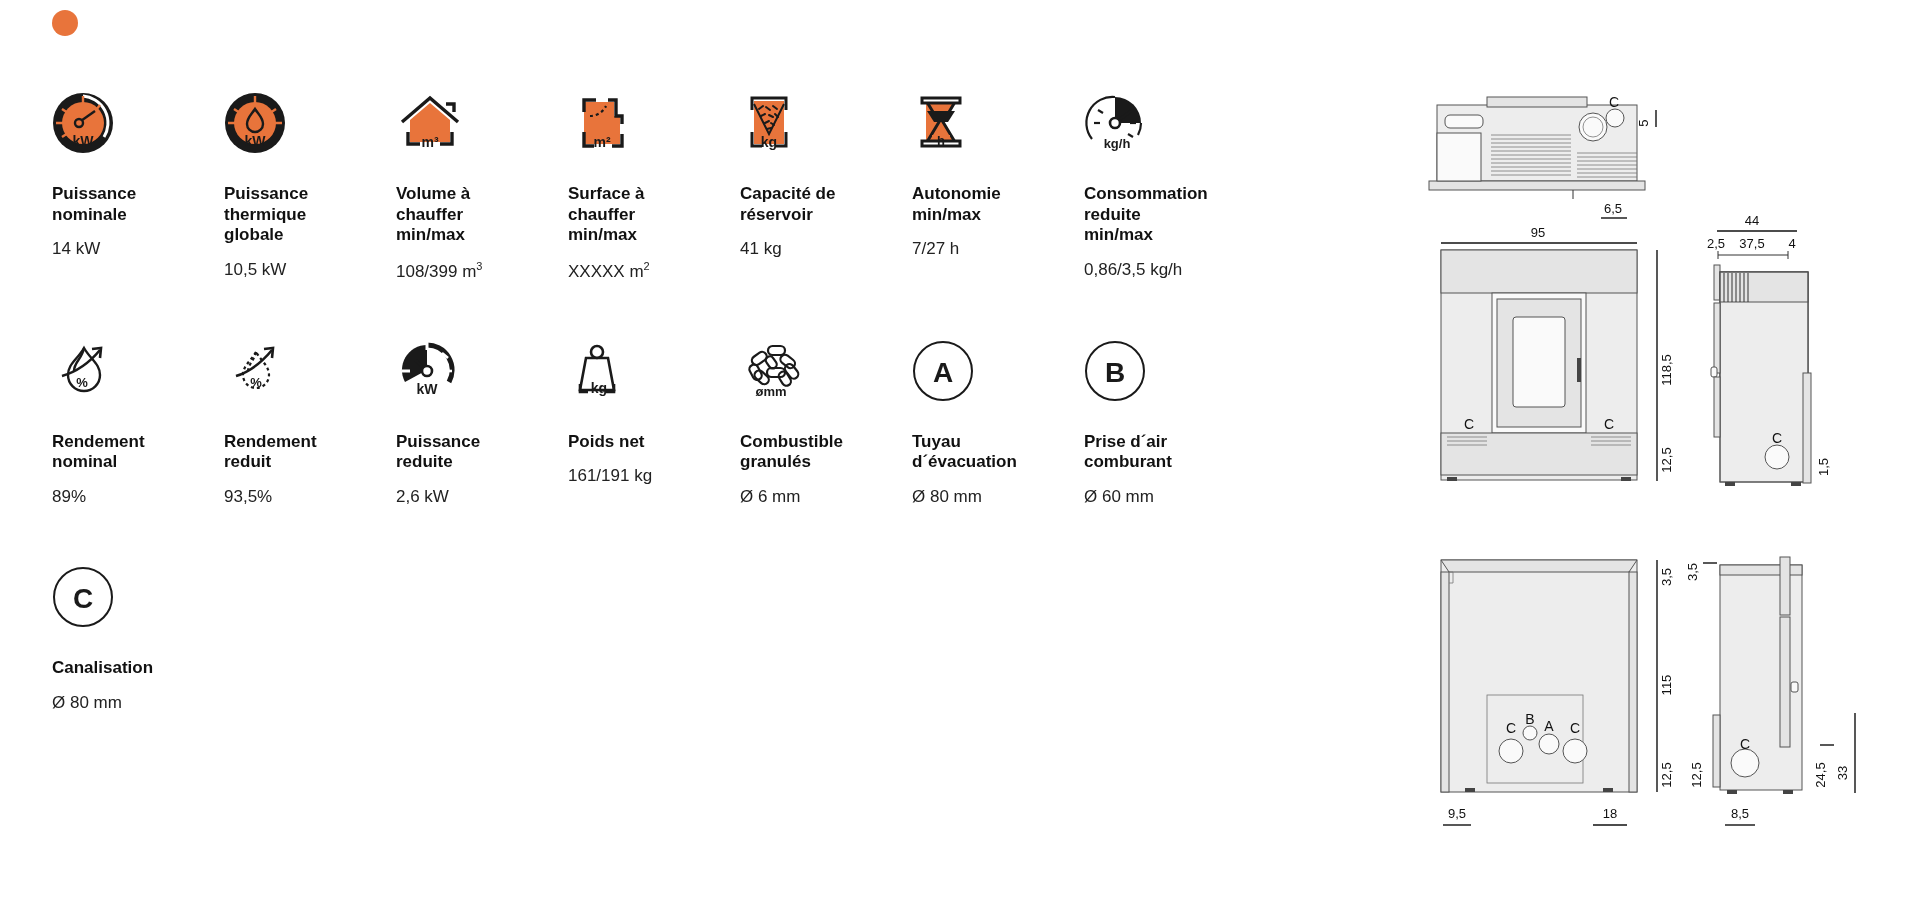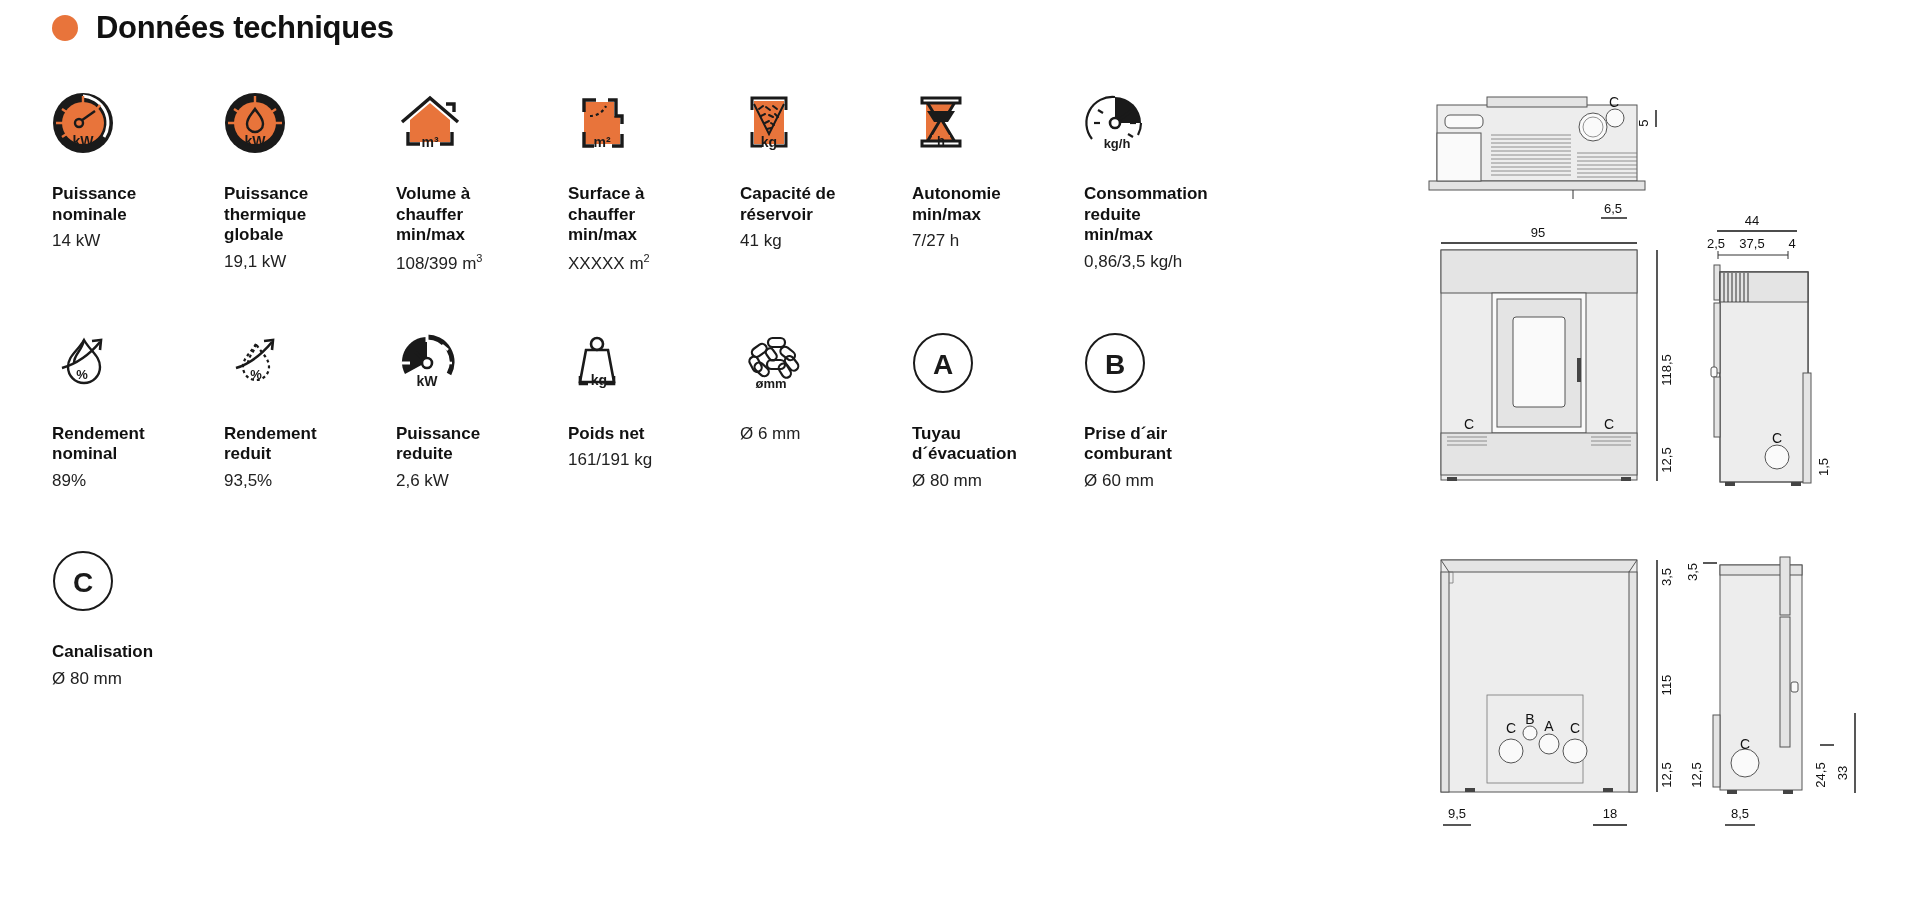--- a/index.html
+++ b/index.html
@@ -35,21 +35,21 @@
     height: 82px; display: flex; align-items: flex-start;
     margin-bottom: 10px;
   }
   .spec-icon svg { display: block; }
   .spec-label {
     font-size: 17px; font-weight: bold; color: #111;
     line-height: 1.22; white-space: pre-line;
   }
   .spec-value {
     font-size: 17px; font-weight: normal; color: #222;
-    line-height: 1.22; margin-top: 6px;
+    line-height: 1.22; margin-top: 14px;
   }
   .spec-value sup { font-size: 11px; vertical-align: super; }
   .row-2 { margin-top: 57px; }
   .row-3 { margin-top: 58px; }
 
   
   .drawings { position: absolute; left: 1425px; top: 85px; }
   .dim-txt { font-family: "Liberation Sans", sans-serif; font-size: 13px; fill: #111; }
   .lbl-txt { font-family: "Liberation Sans", sans-serif; font-size: 14px; fill: #111; }
   .ln { stroke: #333; stroke-width: 1; fill: none; }
@@ -59,21 +59,20 @@
   .white { fill: #fafafa; stroke: #555; stroke-width: 1; }
   .dimline { stroke: #111; stroke-width: 1.4; fill: none; }
 </style>
 </head>
 <body>
 
 <div class="page">
 
   <div class="title-row">
     <span class="title-dot" style="background: rgb(232, 116, 59);"></span>
-    <span class="title-text">Données techniques</span>
   </div>
 
   <div class="specs">
 
     <div class="spec-row">
 
       <div class="spec-cell">
         <div class="spec-icon">
           <svg width="62" height="62" viewBox="0 0 62 62">
             <circle cx="31" cy="31" r="30" fill="#1a1a1a"></circle>
@@ -97,21 +96,21 @@
             <circle cx="31" cy="31" r="30" fill="#1a1a1a"></circle>
             <circle cx="31" cy="31" r="21" fill="#E8743B"></circle>
             <path d="M31 4 L31 11 M10 17 L16 21 M4 31 L11 31 M52 17 L46 21 M58 31 L51 31" stroke="#E8743B" stroke-width="2.4"></path>
             <path d="M31 17 C27 23 23 26 23 32 a8 8 0 0 0 16 0 c0-6-4-9-8-15 z" fill="none" stroke="#1a1a1a" stroke-width="2.4"></path>
             <text x="31" y="54" text-anchor="middle" font-family="Liberation Sans, sans-serif" font-size="14" font-weight="bold" fill="#1a1a1a">kW</text>
           </svg>
         </div>
         <div class="spec-label">Puissance
 thermique
 globale</div>
-        <div class="spec-value">19,1 kW</div>
+        <div class="spec-value">10,5 kW</div>
       </div>
 
       <div class="spec-cell">
         <div class="spec-icon">
           <svg width="68" height="62" viewBox="0 0 68 62">
             <path d="M14 28 L34 11 L54 28 L54 50 L14 50 Z" fill="#E8743B"></path>
             <path d="M6 30 L34 6 L62 30" fill="none" stroke="#1a1a1a" stroke-width="3.4"></path>
             <path d="M50 12 L58 12 L58 20" fill="none" stroke="#1a1a1a" stroke-width="3.4"></path>
             <path d="M12 40 L12 52 L24 52" fill="none" stroke="#1a1a1a" stroke-width="3.4"></path>
             <path d="M56 40 L56 52 L44 52" fill="none" stroke="#1a1a1a" stroke-width="3.4"></path>
@@ -285,20 +284,22 @@
               <rect x="25" y="18" width="13" height="8" rx="4" transform="rotate(55 31 22)"></rect>
               <rect x="8" y="28" width="16" height="9" rx="4.5" transform="rotate(62 16 32)"></rect>
               <rect x="27" y="28" width="18" height="9" rx="4.5"></rect>
               <rect x="44" y="27" width="16" height="9" rx="4.5" transform="rotate(52 52 31)"></rect>
               <rect x="14" y="33" width="16" height="9" rx="4.5" transform="rotate(42 22 37)"></rect>
               <rect x="38" y="34" width="15" height="9" rx="4.5" transform="rotate(58 45 38)"></rect>
             </g>
             <text x="31" y="56" text-anchor="middle" font-family="Liberation Sans, sans-serif" font-size="13" font-weight="bold" fill="#1a1a1a">ømm</text>
           </svg>
         </div>
+        <div class="spec-label">Combustible
+granulés</div>
         <div class="spec-value">Ø 6 mm</div>
       </div>
 
       <div class="spec-cell">
         <div class="spec-icon">
           <svg width="62" height="62" viewBox="0 0 62 62">
             <circle cx="31" cy="31" r="29" fill="none" stroke="#1a1a1a" stroke-width="2"></circle>
             <text x="31" y="42" text-anchor="middle" font-family="Liberation Sans, sans-serif" font-size="28" font-weight="bold" fill="#1a1a1a">A</text>
           </svg>
         </div>

